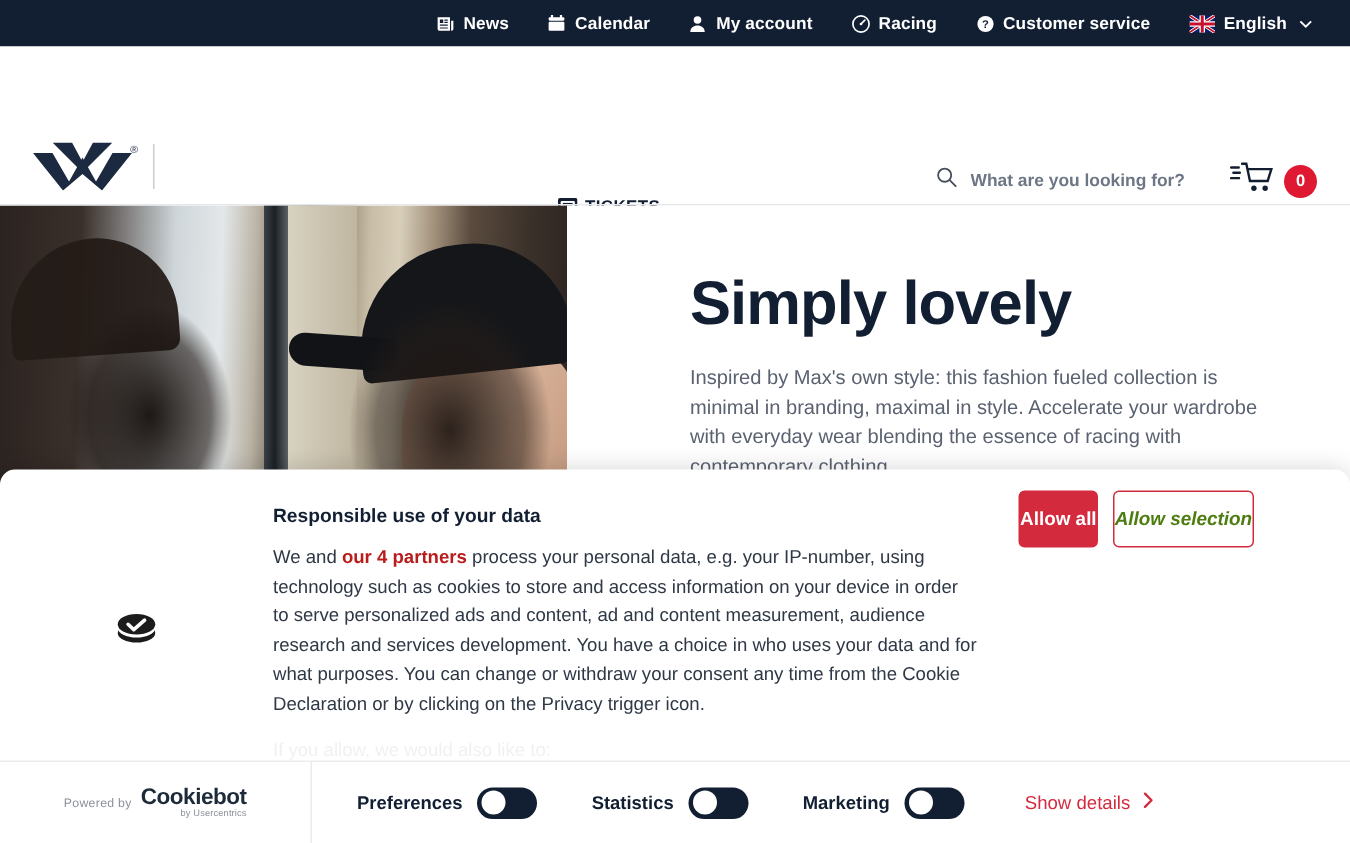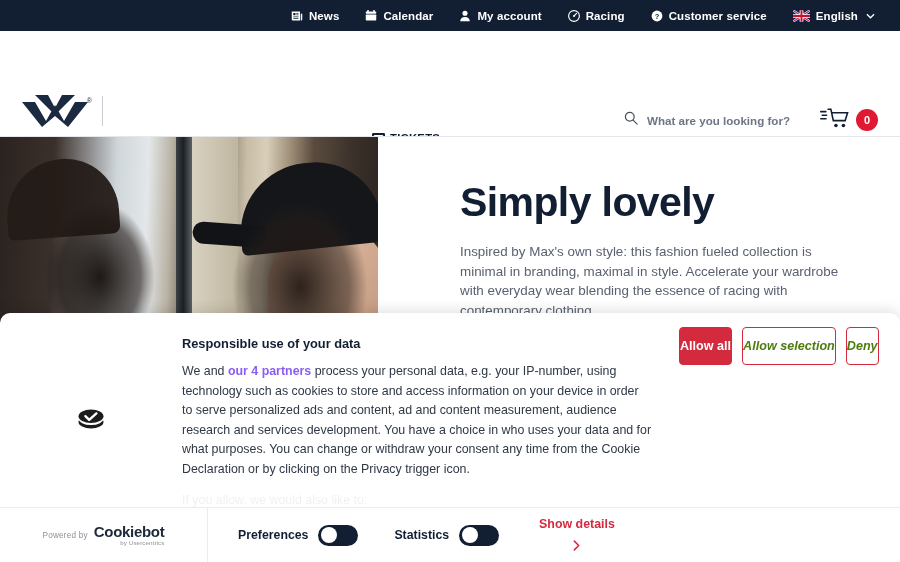--- a/index.html
+++ b/index.html
@@ -199,21 +199,21 @@
   .cookie-icon {
     position: absolute; left: 74px; top: 88px; width: 34px; height: 34px;
   }
   .cookie-text { position:absolute; left: 182px; top: 23px; width: 470px; }
   .cookie-h {
     font-size: 12.8px; font-weight: bold; color: #121f33; margin-bottom: 11px;
   }
   .cookie-p {
     font-size: 12.4px; line-height: 19.6px; color: #2f3845;
   }
-  .cookie-p a { color: #8b5cf6; font-weight: bold; text-decoration: none; cursor:pointer; }
+  .cookie-p a { color: #b91c1c; font-weight: bold; text-decoration: none; cursor:pointer; }
   .cookie-fade {
     font-size: 12.4px; line-height: 19.6px; color: #2f3845;
     margin-top: 11px; opacity: .07;
   }
 
   .cookie-btns {
     position: absolute; right: 17px; top: 14px; width: 204px;
     display: flex; flex-direction: row; gap: 10px;
   }
   .btn {
@@ -253,21 +253,21 @@
     background: #121f33;
   }
   .switch.off { background: #e4e6e9; }
   .switch .knob {
     position: absolute; top: 2.5px; left: 2.5px;
     width: 16px; height: 16px; border-radius: 50%; background: #ffffff;
   }
   .switch.off .knob { left: auto; right: 2.5px; }
   .show-details {
     display: flex; align-items: center; gap: 9px; padding-left: 22px;
-    color: #d42a3e; font-size: 12.4px; font-weight: bold; cursor: pointer; flex-direction: column;
+    color: #d42a3e; font-size: 12.4px; font-weight: normal; cursor: pointer;
   }
 </style>
 </head>
 <body>
 
 <div class="page">
 
   <div class="topbar">
 
     <div class="topbar-item">
@@ -425,21 +425,20 @@
         <div class="cookie-h">Responsible use of your data</div>
         <div class="cookie-p">
           <span>We and </span><a>our 4 partners</a><span> process your personal data, e.g. your IP-number, using technology such as cookies to store and access information on your device in order to serve personalized ads and content, ad and content measurement, audience research and services development. You have a choice in who uses your data and for what purposes. You can change or withdraw your consent any time from the Cookie Declaration or by clicking on the Privacy trigger icon.</span>
         </div>
         <div class="cookie-fade">If you allow, we would also like to:</div>
       </div>
 
       <div class="cookie-btns">
         <div class="btn btn-primary">Allow all</div>
         <div class="btn btn-outline">Allow selection</div>
-        <div class="btn btn-outline">Deny</div>
       </div>
     </div>
 
     <div class="cookie-foot">
       <div class="powered">
         <span class="powered-label">Powered by</span>
         <span class="cbot">
           <span class="cbot-main" style="display:block">Cookiebot</span>
           <span class="cbot-sub" style="display:block">by Usercentrics</span>
         </span>
@@ -455,20 +454,26 @@
             </span>
         </div>
 
         <div class="toggle-group">
           <span class="toggle-label">Statistics</span>
           <span class="switch">
               <span class="knob"></span>
             </span>
         </div>
 
+        <div class="toggle-group">
+          <span class="toggle-label">Marketing</span>
+          <span class="switch">
+              <span class="knob"></span>
+            </span>
+        </div>
 
         <div class="show-details">
           <span>Show details</span>
           <span>
             <svg width="7" height="11" viewBox="0 0 8 12" fill="none" stroke="#d42a3e" stroke-width="1.8" stroke-linecap="round" stroke-linejoin="round">
                 <path d="M1.5 1l5 5-5 5"></path>
               </svg>
           </span>
         </div>
       </div>

